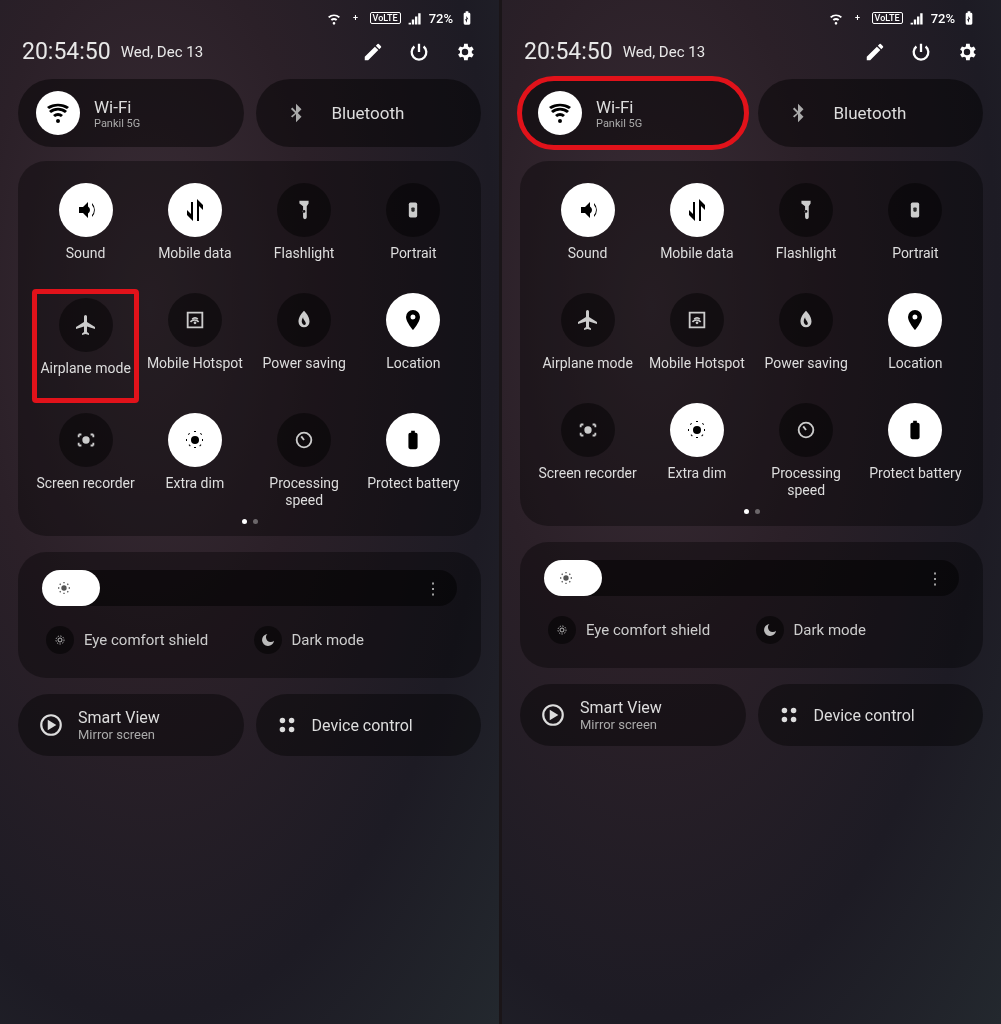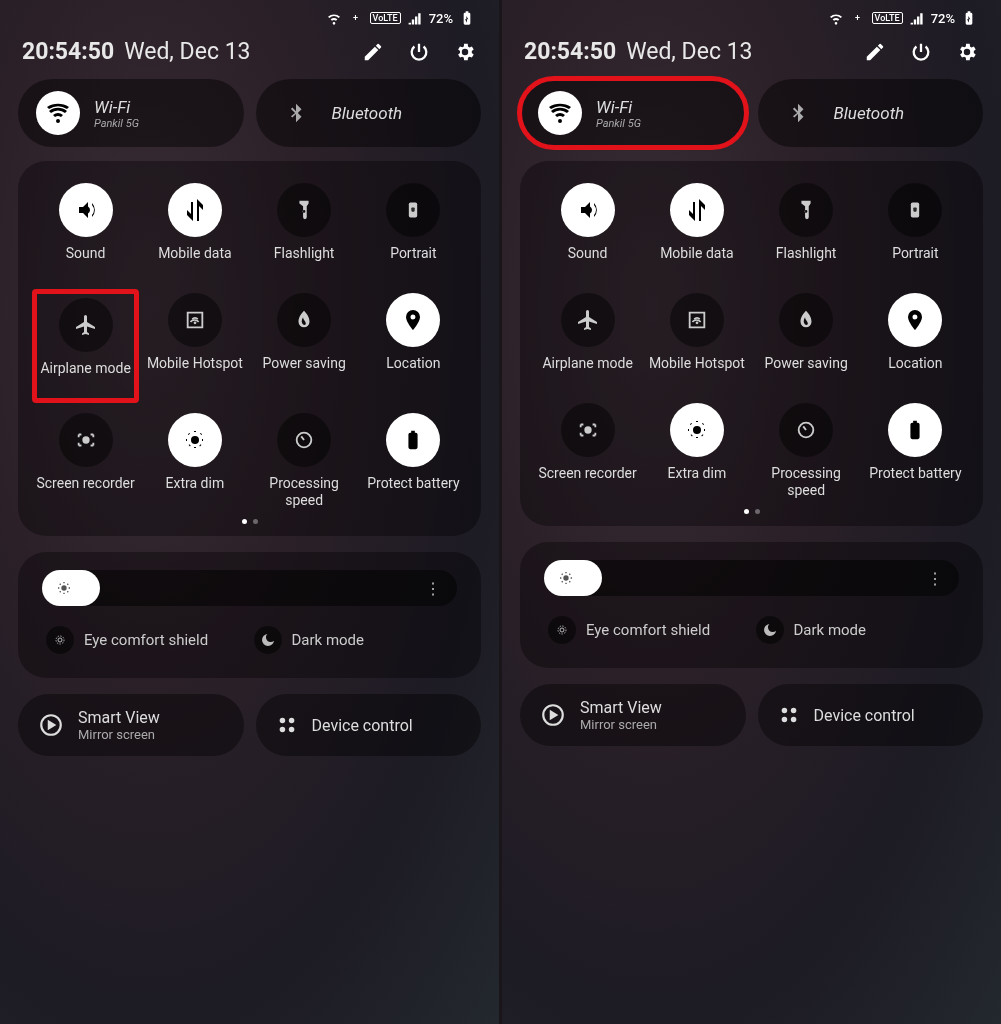--- a/index.html
+++ b/index.html
@@ -31,26 +31,26 @@
     font-weight: 500;
     padding: 4px 6px 6px 0;
   }
   .statusbar .ico { width:16px; height:16px; display:inline-flex; align-items:center; justify-content:center; }
   .header-row {
     display: flex;
     align-items: center;
     color: #e8e8e8;
     margin: 6px 4px 14px 4px;
   }
-  .time { font-size: 23px; font-weight: 700; margin-right: 10px; }
-  .date { font-size: 23px; font-weight: 400; flex: 1; }
+  .time { font-size: 23px; font-weight: 400; margin-right: 10px; }
+  .date { font-size: 15px; font-weight: 400; flex: 1; }
   .header-icons { display: flex; gap: 22px; align-items:center; }
   .header-icons .hbtn { width:24px; height:24px; color:#fff; display:flex; align-items:center; justify-content:center; cursor:pointer; }
 
-  .row-pills { display:flex; gap:12px; margin-bottom:14px;font-style:italic; }
+  .row-pills { display:flex; gap:12px; margin-bottom:14px; }
   .pill {
     flex:1;
     background: rgba(0,0,0,0.45);
     border-radius: 36px;
     padding: 12px 18px;
     display:flex;
     align-items:center;
     gap:14px;
     cursor:pointer;
     position:relative;

